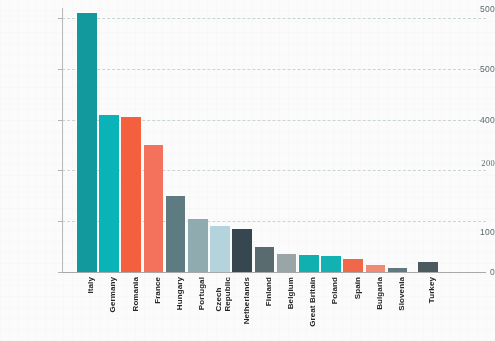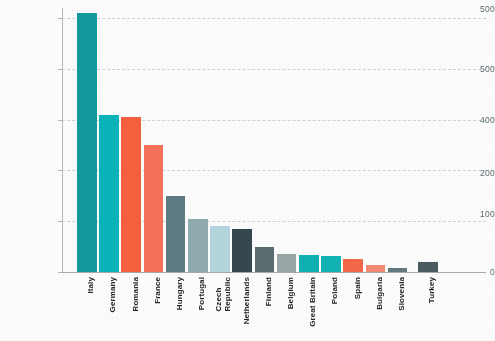--- a/index.html
+++ b/index.html
@@ -120,23 +120,23 @@
       <div class="gridline" style="top: 60.9231px;"></div>
       <div class="gridline" style="top: 10.1538px;"></div>
     </div>
 
   <div class="y-axis-line"></div>
   <div class="x-axis-line"></div>
 
   <div id="y-ticks">
       <div class="ytick-label" style="top: 272px;">0</div>
       <div class="ytick-mark" style="top: 272px;"></div>
-      <div class="ytick-label" style="top: 214px;">100</div>
+      <div class="ytick-label" style="top: 232px;">100</div>
       <div class="ytick-mark" style="top: 221.231px;"></div>
-      <div class="ytick-label" style="top: 173px;">200</div>
+      <div class="ytick-label" style="top: 163px; font-family: Liberation Serif, serif;">200</div>
       <div class="ytick-mark" style="top: 170.462px;"></div>
       <div class="ytick-label" style="top: 119.692px;">400</div>
       <div class="ytick-mark" style="top: 119.692px;"></div>
       <div class="ytick-label" style="top: 68.9231px;">500</div>
       <div class="ytick-mark" style="top: 68.9231px;"></div>
       <div class="ytick-label" style="top: 9px;">500</div>
       <div class="ytick-mark" style="top: 18.1538px;"></div>
     </div>
   <div id="bars-layer">
       <div class="bar" title="Italy: 510" style="left: 77px; width: 19.5px; height: 258.923px; top: 13.0769px; position: absolute; background: rgb(17, 153, 158);"></div>

